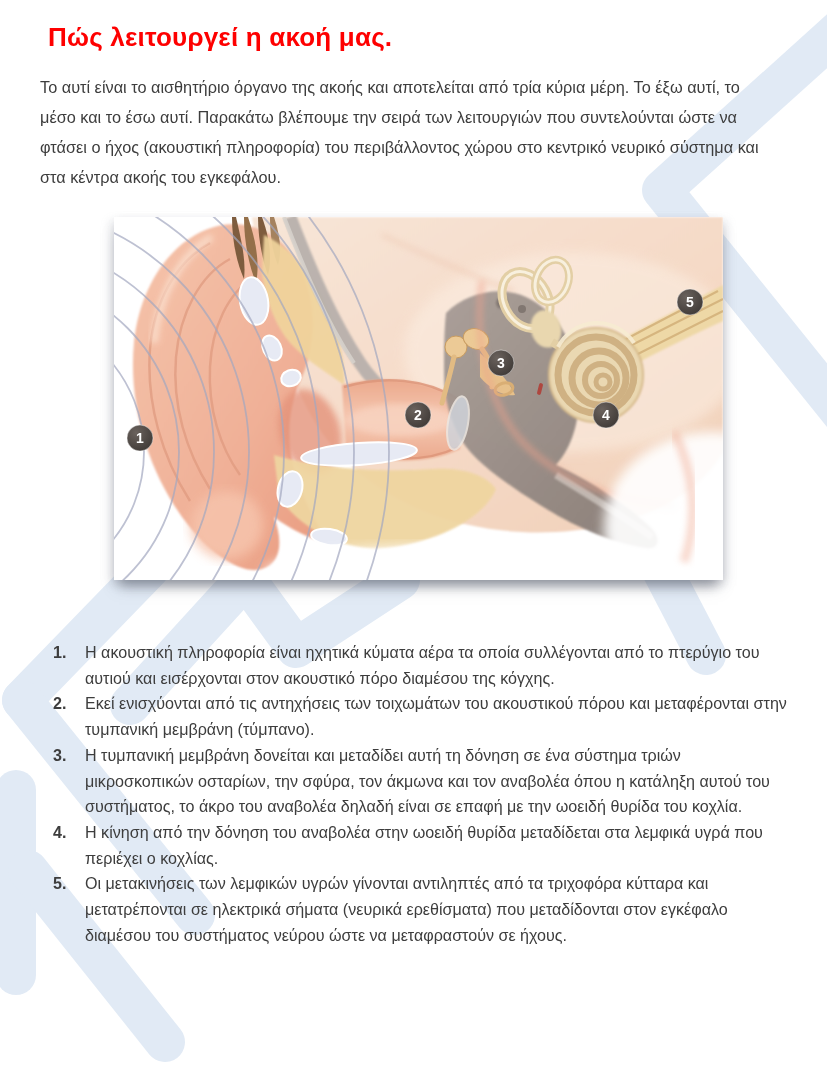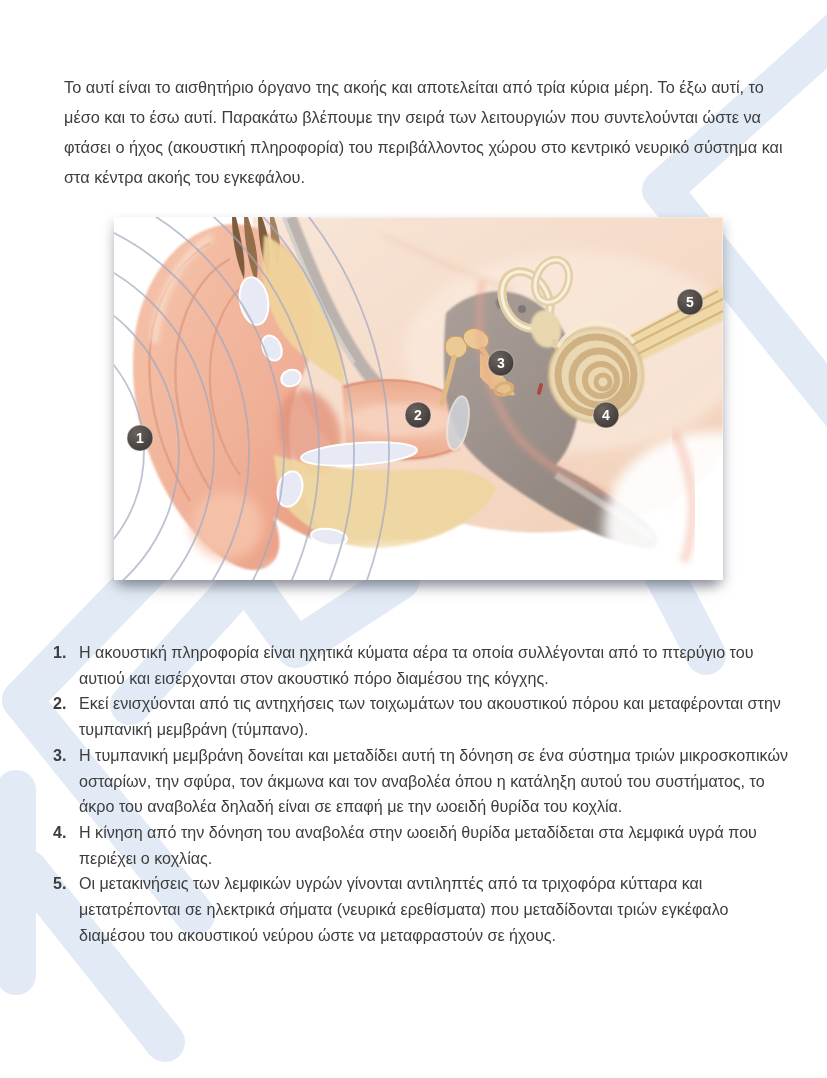--- a/index.html
+++ b/index.html
@@ -10,42 +10,42 @@
     font-family:"Liberation Sans",sans-serif;
     color:#3d3d3d;
     overflow:hidden;
   }
   .watermark{position:absolute;left:0;top:0;z-index:0;}
   .title{
     position:absolute;left:48px;top:22px;margin:0;z-index:2;
     font-size:26px;font-weight:bold;color:#fe0000;letter-spacing:0.2px;
   }
   .intro{
-    position:absolute;left:64px;top:72px;width:724px;margin:0;z-index:2;
+    position:absolute;left:40px;top:72px;width:724px;margin:0;z-index:2;
     font-size:16.3px;line-height:30px;
   }
   .earfig{
     position:absolute;left:114px;top:217px;width:609px;height:363px;margin:0;z-index:2;
     background:#ffffff;
     box-shadow:0 11px 13px -5px rgba(80,85,100,.55),
                4px 4px 9px rgba(140,145,160,.22),
               -4px 4px 9px rgba(140,145,160,.22);
   }
   .earfig svg{display:block;width:100%;height:100%;}
   .badge-label{
     font-family:"Liberation Sans",sans-serif;
     font-size:14px;font-weight:bold;fill:#ffffff;text-anchor:middle;
   }
   .steps{
     position:absolute;left:53px;top:640px;width:738px;margin:0;padding:0;
     list-style:none;z-index:2;
   }
   .steps li{display:flex;font-size:16.1px;line-height:25.7px;}
   .steps .num{flex:0 0 26px;font-weight:bold;}
-  .steps .txt{flex:1;}
+  .steps .txt{flex:1;margin-left:6px;}
   .closing{
     position:absolute;left:79px;top:988px;width:705px;margin:0;z-index:2;
     font-size:16.1px;line-height:25.7px;
   }
 </style>
 </head>
 <body>
 
 <div class="page">
 
@@ -55,20 +55,21 @@
       <path d="M628,505 L706,655"></path>
       <path d="M243,575 L296,648 L400,580"></path>
       <path d="M150,568 L22,700"></path>
       <path d="M255,568 L130,705"></path>
       <path d="M22,700 L195,915"></path>
       <path d="M16,790 L16,975"></path>
       <path d="M28,870 L165,1042"></path>
     </g>
   </svg>
 
+  <h1 class="title">Πώς λειτουργεί η ακοή μας.</h1>
 
   <p class="intro">Το αυτί είναι το αισθητήριο όργανο της ακοής και αποτελείται από τρία κύρια μέρη. Το έξω αυτί, το μέσο και το έσω αυτί. Παρακάτω βλέπουμε την σειρά των λειτουργιών που συντελούνται ώστε να φτάσει ο ήχος (ακουστική πληροφορία) του περιβάλλοντος χώρου στο κεντρικό νευρικό σύστημα και στα κέντρα ακοής του εγκεφάλου.</p>
 
   <figure class="earfig">
     <svg viewBox="0 0 609 363">
       <defs>
         <linearGradient id="skinGrad" x1="0" y1="0" x2="1" y2="1">
           <stop offset="0" stop-color="#f8e6d8"></stop>
           <stop offset="0.55" stop-color="#f5dac7"></stop>
           <stop offset="1" stop-color="#f1cfb8"></stop>
@@ -242,18 +243,18 @@
     <li>
       <span class="num">3.</span>
       <span class="txt">Η τυμπανική μεμβράνη δονείται και μεταδίδει αυτή τη δόνηση σε ένα σύστημα τριών μικροσκοπικών οσταρίων, την σφύρα, τον άκμωνα και τον αναβολέα όπου η κατάληξη αυτού του συστήματος, το άκρο του αναβολέα δηλαδή είναι σε επαφή με την ωοειδή θυρίδα του κοχλία.</span>
     </li>
     <li>
       <span class="num">4.</span>
       <span class="txt">Η κίνηση από την δόνηση του αναβολέα στην ωοειδή θυρίδα μεταδίδεται στα λεμφικά υγρά που περιέχει ο κοχλίας.</span>
     </li>
     <li>
       <span class="num">5.</span>
-      <span class="txt">Οι μετακινήσεις των λεμφικών υγρών γίνονται αντιληπτές από τα τριχοφόρα κύτταρα και μετατρέπονται σε ηλεκτρικά σήματα (νευρικά ερεθίσματα) που μεταδίδονται τριών εγκέφαλο διαμέσου του ακουστικού νεύρου ώστε να μεταφραστούν σε ήχους.</span>
+      <span class="txt">Οι μετακινήσεις των λεμφικών υγρών γίνονται αντιληπτές από τα τριχοφόρα κύτταρα και μετατρέπονται σε ηλεκτρικά σήματα (νευρικά ερεθίσματα) που μεταδίδονται στον εγκέφαλο διαμέσου του συστήματος νεύρου ώστε να μεταφραστούν σε ήχους.</span>
     </li>
   </ol>
 
 
 </div>
 
 </body></html>

